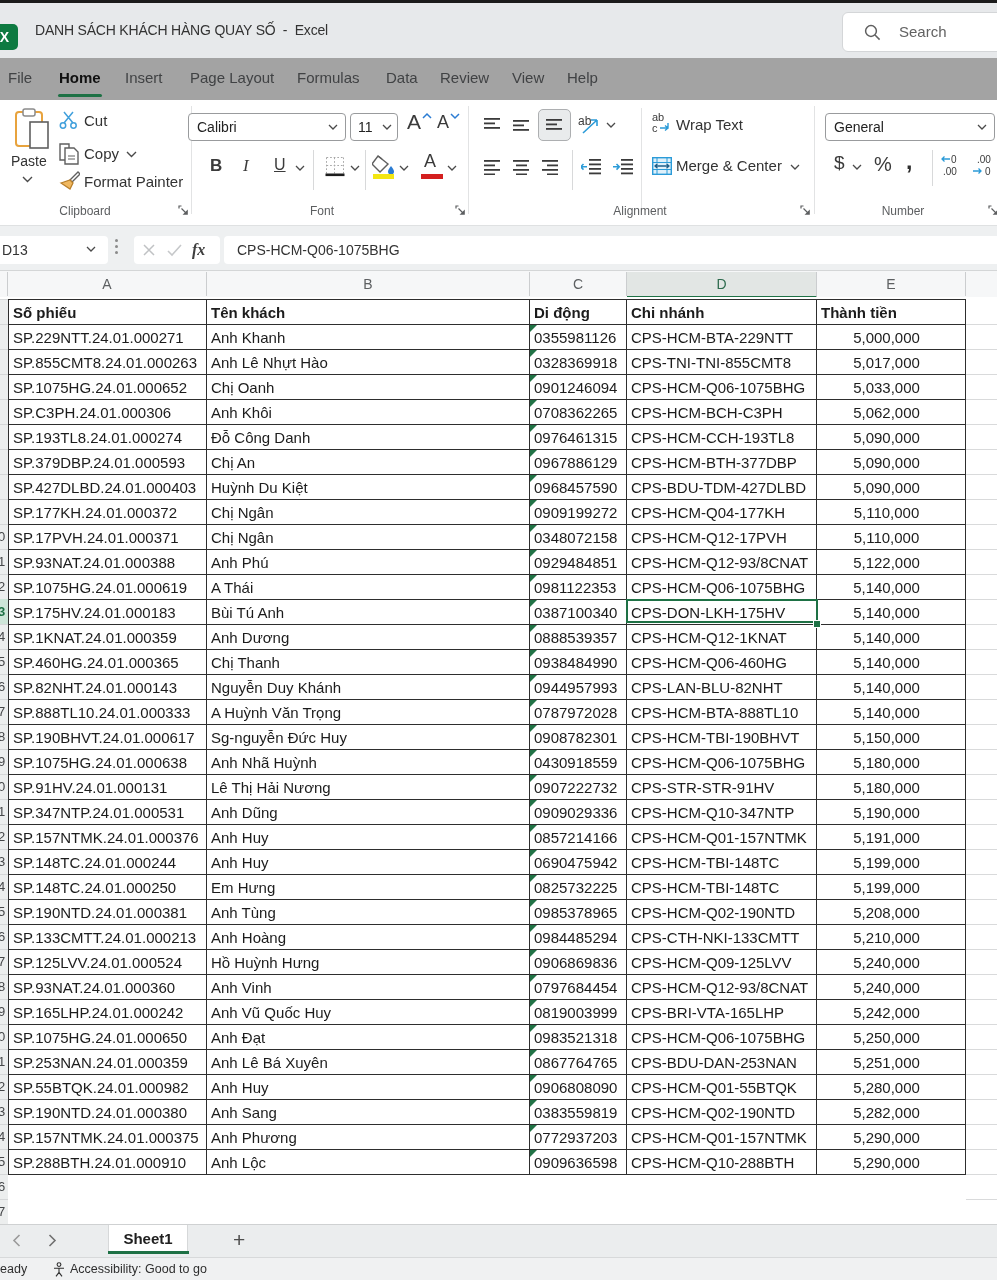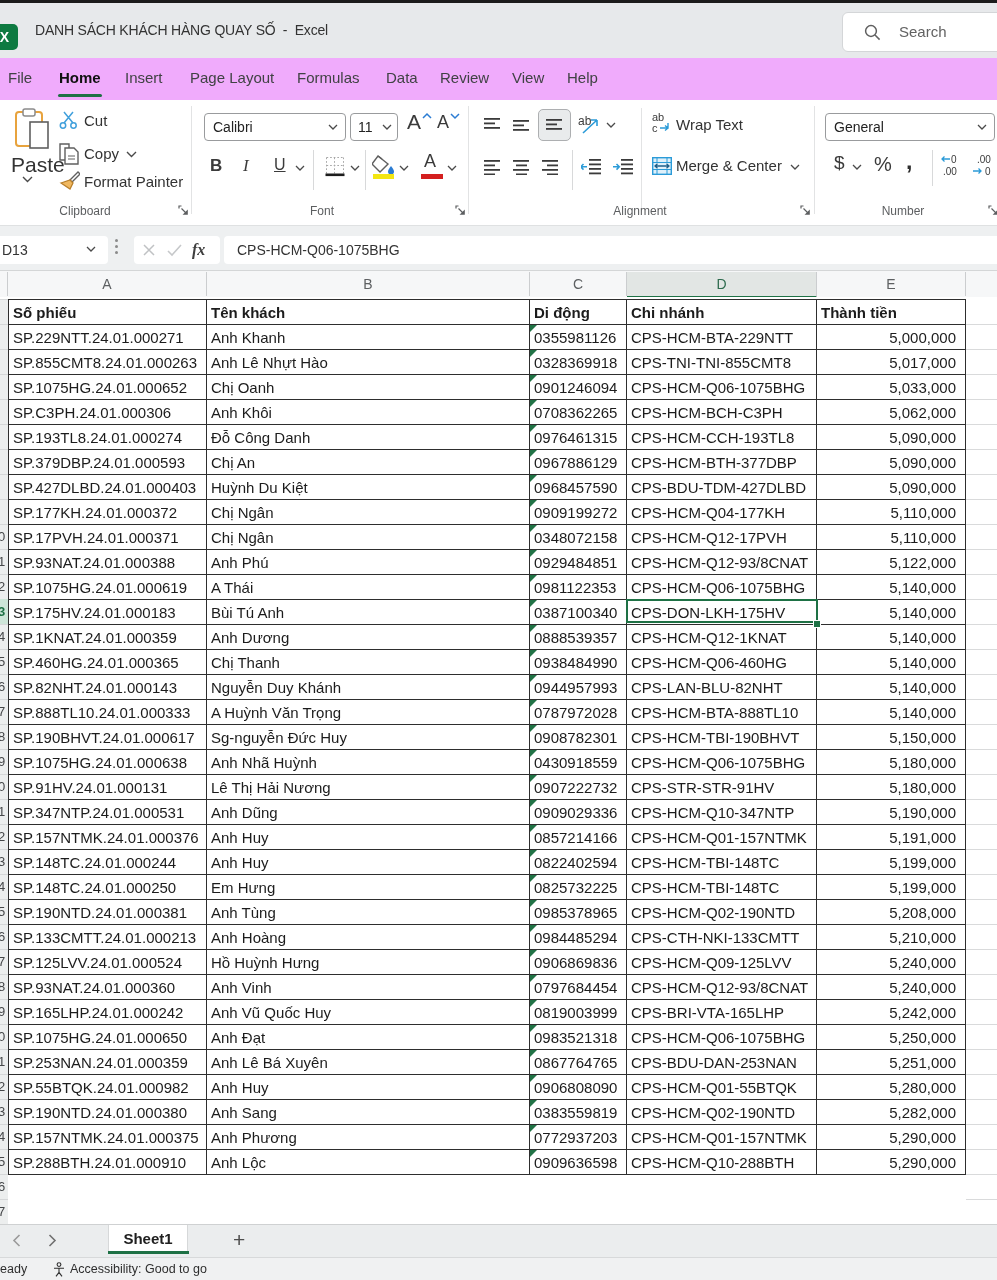--- a/index.html
+++ b/index.html
@@ -11,21 +11,21 @@
 #strip{position:absolute;left:0;top:0;width:997px;height:3px;background:#1b1b1b}
 #title{position:absolute;left:0;top:3px;width:997px;height:55px;background:#e7e9eb}
 #xlicon{position:absolute;left:-9px;top:21px;width:27px;height:26px;background:#0e7a41;border-radius:5px;
  color:#fff;font-weight:bold;font-size:14px;text-align:center;line-height:26px}
 #tititle{position:absolute;left:35px;top:0;height:55px;line-height:55px;font-size:14px;letter-spacing:-0.2px;color:#333;white-space:pre}
 #search{position:absolute;left:842px;top:9px;width:172px;height:40px;background:#fff;border:1px solid #d4d6d8;border-radius:6px}
 #search svg{position:absolute;left:21px;top:11px}
 #search span{position:absolute;left:56px;top:0;line-height:38px;font-size:15px;color:#626262}
 
 
-#menub{position:absolute;left:0;top:58px;width:997px;height:42px;background:#f0abfc;font-size:15px;color:#404244}
+#menub{position:absolute;left:0;top:58px;width:997px;height:42px;background:#a3a3a3;font-size:15px;color:#404244}
 #menub span{position:absolute;top:0;height:42px;line-height:40px}
 #homeu{position:absolute;left:58px;top:36px;width:44px;height:3px;background:#1e7145;border-radius:2px}
 
 
 #ribbon{position:absolute;left:0;top:100px;width:997px;height:126px;background:#fff;border-bottom:1px solid #dfe1e2}
 .gsep{position:absolute;top:6px;width:1px;height:108px;background:#e2e3e4}
 .glabel{position:absolute;top:104px;width:100px;text-align:center;font-size:12px;color:#5c5e60}
 .glaunch{position:absolute;top:105px;color:#5c5e60}
 .rtxt{position:absolute;font-size:14px;color:#333}
 .combo{position:absolute;background:#fff;border:1px solid #999b9d;border-radius:4px;font-size:14px;color:#222}
@@ -47,21 +47,21 @@
  background:repeating-linear-gradient(to bottom,#fff 0 24px,#d9dadb 24px 25px)}
 #sliver{position:absolute;left:0;top:2px;width:8px;height:925px;overflow:hidden;
  background:repeating-linear-gradient(to bottom,#eceeee 0 24px,#d5d7d8 24px 25px);background-position:0 1px}
 .slivd{position:absolute;left:-2px;width:12px;height:25px;line-height:25px;font-size:13px;color:#454749}
 .slivd.sel{color:#1e7145;font-weight:bold}
 table{position:absolute;left:8px;top:2px;border-spacing:0;table-layout:fixed}
 td{box-sizing:border-box;height:25px;border-right:1px solid #2e2e2e;border-bottom:1px solid #2e2e2e;
  font-size:15px;color:#1c1c1c;padding:0 0 0 4px;white-space:nowrap;overflow:hidden;vertical-align:middle}
 td:first-child{border-left:1px solid #2e2e2e}
 tr.hd td{font-weight:bold;border-top:1px solid #2e2e2e;height:26px}
-td.num{text-align:right;padding:0 9px 0 0}
+td.num{text-align:center;padding:0 9px 0 0}
 td.tri{position:relative}
 td.tri:before{content:"";position:absolute;left:0;top:0;border-top:7px solid #217346;border-right:7px solid transparent}
 #dsel{position:absolute;left:626px;top:302px;width:192px;height:24px;border:2px solid #1e7145;pointer-events:none}
 #dhandle{position:absolute;left:813px;top:323px;width:8px;height:8px;background:#1e7145;border:1px solid #fff;box-sizing:border-box}
 
 
 #tabbar{position:absolute;left:0;top:1224px;width:997px;height:33px;background:#ebedee;border-top:1px solid #cfd1d2}
 #sheettab{position:absolute;left:108px;top:0;width:80px;height:26px;background:#fff;border-left:1px solid #d6d8d9;border-right:1px solid #d6d8d9;
  text-align:center;font-size:15px;font-weight:bold;color:#202020;line-height:27px}
 #sheetu{position:absolute;left:-1px;bottom:-3px;width:81px;height:3px;background:#1e7145}
@@ -97,21 +97,21 @@
   <div id="homeu"></div>
 </div>
 
 <div id="ribbon">
 
 <svg class="abs" style="left:14px;top:8px" width="36" height="44" viewBox="0 0 36 44">
  <rect x="2" y="4" width="26" height="34" rx="3" fill="#fff" stroke="#e8a33d" stroke-width="2"></rect>
  <rect x="9" y="1" width="12" height="7" rx="2" fill="#fff" stroke="#8a8a8a" stroke-width="1.5"></rect>
  <rect x="16" y="14" width="18" height="26" fill="#fff" stroke="#5f5f5f" stroke-width="1.6"></rect>
 </svg>
-<div class="rtxt" style="left:11px;top:53px;font-size:21px">Paste</div>
+<div class="rtxt" style="left:11px;top:53px;font-size:14px">Paste</div>
 <svg class="abs" style="left:22px;top:76px" width="11" height="7" viewBox="0 0 11 7">
         <path d="M1 1l4.5 4.5L10 1" fill="none" stroke="#4a4a4a" stroke-width="1.4"></path>
       </svg>
 
 <svg class="abs" style="left:59px;top:11px" width="19" height="18" viewBox="0 0 19 18">
  <path d="M5 1l9 11M14 1L5 12" fill="none" stroke="#41a0dc" stroke-width="1.5"></path>
  <circle cx="4" cy="14.5" r="2.7" fill="none" stroke="#41a0dc" stroke-width="1.5"></circle>
  <circle cx="14.5" cy="14.5" r="2.7" fill="none" stroke="#41a0dc" stroke-width="1.5"></circle>
 </svg>
 <div class="rtxt" style="left:84px;top:12px;font-size:15px">Cut</div>
@@ -131,21 +131,21 @@
  <path d="M3 13l9-3 3 3-3 6z" fill="#f0b860" stroke="#b97f2a" stroke-width="1.3"></path>
 </svg>
 <div class="rtxt" style="left:84px;top:73px;font-size:15px">Format Painter</div>
 <div class="glabel" style="left:35px">Clipboard</div>
 <svg class="glaunch" style="left:178px" width="12" height="12" viewBox="0 0 12 12">
         <path d="M1 3.5V1h2.5M3.5 3.5L8 8" fill="none" stroke="#5c5e60" stroke-width="1.2"></path>
         <path d="M9.8 4.6v5.2H4.6z" fill="#5c5e60"></path>
       </svg>
 <div class="gsep" style="left:191px"></div>
 
-<div class="combo" style="left:204px;top:13px;width:142px;height:28px">
+<div class="combo" style="left:188px;top:13px;width:158px;height:28px">
         <span style="position:absolute;left:8px;line-height:26px">Calibri</span>
  <svg style="position:absolute;right:7px;top:10px" width="10" height="7" viewBox="0 0 10 7">
           <path d="M1 1l4 4 4-4" fill="none" stroke="#4a4a4a" stroke-width="1.3"></path>
         </svg>
       </div>
 <div class="combo" style="left:350px;top:13px;width:48px;height:28px">
         <span style="position:absolute;left:7px;line-height:26px">11</span>
  <svg style="position:absolute;right:5px;top:10px" width="10" height="7" viewBox="0 0 10 7">
           <path d="M1 1l4 4 4-4" fill="none" stroke="#4a4a4a" stroke-width="1.3"></path>
         </svg>
@@ -529,21 +529,21 @@
 <tr>
             <td>SP.157NTMK.24.01.000376</td>
             <td>Anh Huy</td>
             <td class="tri">0857214166</td>
             <td>CPS-HCM-Q01-157NTMK</td>
             <td class="num">5,191,000</td>
           </tr>
 <tr>
             <td>SP.148TC.24.01.000244</td>
             <td>Anh Huy</td>
-            <td class="tri">0822402594</td>
+            <td class="tri">0690475942</td>
             <td>CPS-HCM-TBI-148TC</td>
             <td class="num">5,199,000</td>
           </tr>
 <tr>
             <td>SP.148TC.24.01.000250</td>
             <td>Em Hưng</td>
             <td class="tri">0825732225</td>
             <td>CPS-HCM-TBI-148TC</td>
             <td class="num">5,199,000</td>
           </tr>

